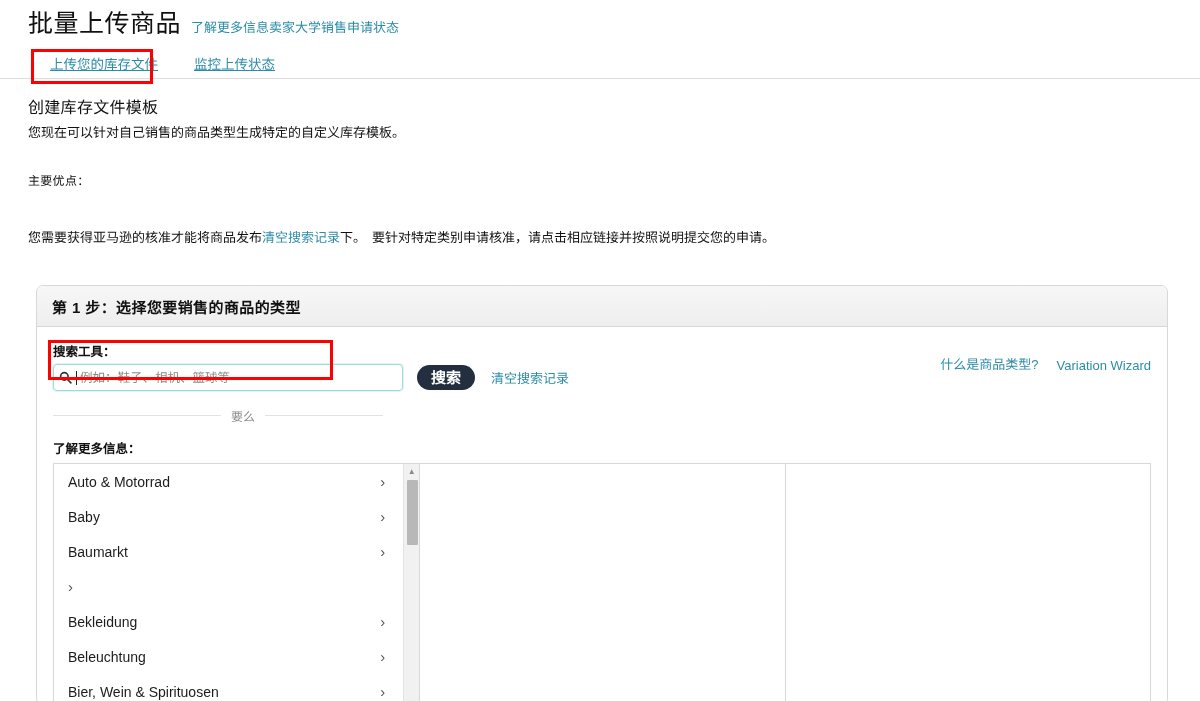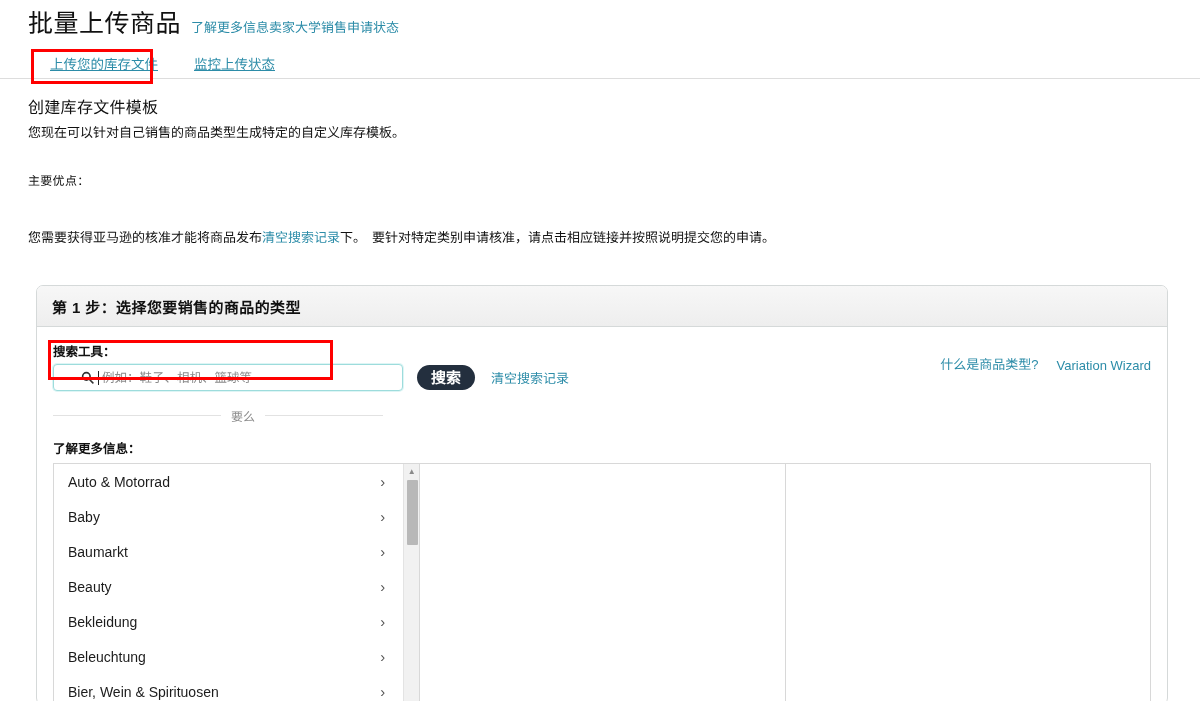--- a/index.html
+++ b/index.html
@@ -94,21 +94,20 @@
   .search-label {
     font-size: 12.5px; font-weight: bold; color: #111111; margin-bottom: 4px;
   }
   .search-row { display: flex; align-items: center; }
   .search-box {
     position: relative; width: 350px; height: 27px;
     border: 1px solid #9ddcdc; border-radius: 4px;
     background: #ffffff;
     display: flex; align-items: center;
     box-shadow: 0 0 0 1px rgba(160,225,225,0.35);
-    padding-left: 22px;
   }
   .search-icon {
     width: 22px; display: flex; align-items: center; justify-content: center;
     color: #333333; flex: 0 0 22px;
   }
   .search-caret {
     width: 1px; height: 14px; background: #222222; margin-right: 3px;
   }
   .search-input {
     border: 0; outline: 0; background: transparent;
@@ -273,21 +272,20 @@
             </li>
             <li class="cat-item">
               <span class="name">Baby</span>
               <span class="chevron">›</span>
             </li>
             <li class="cat-item">
               <span class="name">Baumarkt</span>
               <span class="chevron">›</span>
             </li>
             <li class="cat-item">
-              <span class="name">Beauty</span>
               <span class="chevron">›</span>
             </li>
             <li class="cat-item">
               <span class="name">Bekleidung</span>
               <span class="chevron">›</span>
             </li>
             <li class="cat-item">
               <span class="name">Beleuchtung</span>
               <span class="chevron">›</span>
             </li>

